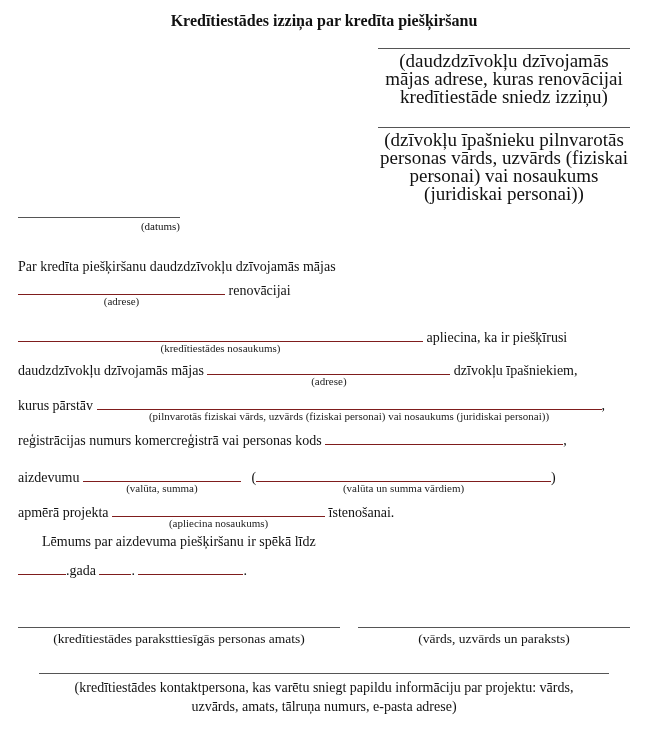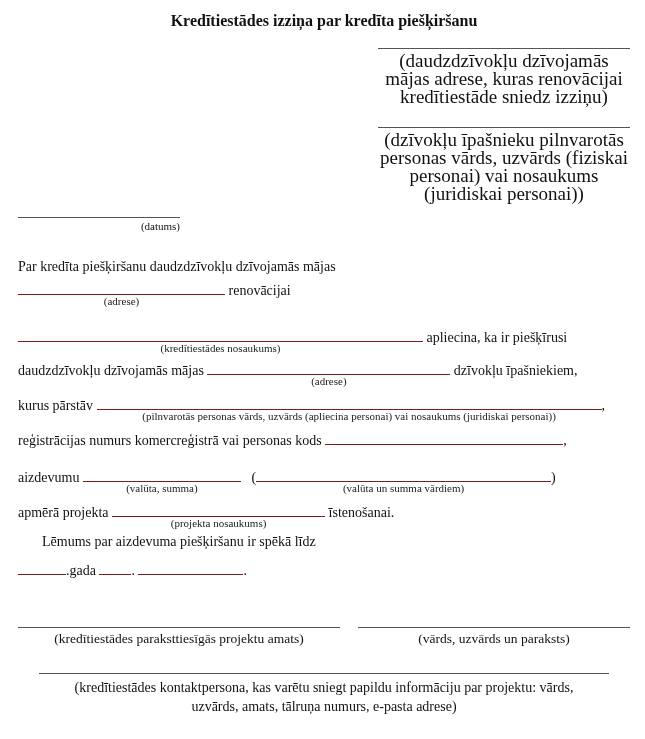--- a/index.html
+++ b/index.html
@@ -80,36 +80,36 @@
   </div>
 
   <p class="row mb-intro"><span>Par kredīta piešķiršanu daudzdzīvokļu dzīvojamās mājas</span></p>
 
   <p class="row mb26"><span class="fill w207"><span class="sub">(adrese)</span></span> <span>renovācijai</span></p>
 
   <p class="row mb12"><span class="fill w405"><span class="sub">(kredītiestādes nosaukums)</span></span> <span>apliecina, ka ir piešķīrusi</span></p>
 
   <p class="row mb14"><span>daudzdzīvokļu dzīvojamās mājas</span> <span class="fill w243"><span class="sub">(adrese)</span></span> <span>dzīvokļu īpašniekiem,</span></p>
 
-  <p class="row mb14"><span>kurus pārstāv</span> <span class="fill w505"><span class="sub">(pilnvarotās personas vārds, uzvārds (apliecina personai) vai nosaukums (juridiskai personai))</span></span><span>,</span></p>
+  <p class="row mb14"><span>kurus pārstāv</span> <span class="fill w505"><span class="sub">(pilnvarotās fiziskai vārds, uzvārds (fiziskai personai) vai nosaukums (juridiskai personai))</span></span><span>,</span></p>
 
   <p class="row mb16"><span>reģistrācijas numurs komercreģistrā vai personas kods</span> <span class="fill w238"></span><span>,</span></p>
 
   <p class="row mb14"><span>aizdevumu</span> <span class="fill w158"><span class="sub">(valūta, summa)</span></span> &nbsp;&nbsp;<span>(</span><span class="fill w295"><span class="sub">(valūta un summa vārdiem)</span></span><span>)</span></p>
 
-  <p class="row mb8"><span>apmērā projekta</span> <span class="fill w213"><span class="sub">(projekta nosaukums)</span></span> <span>īstenošanai.</span></p>
+  <p class="row mb8"><span>apmērā projekta</span> <span class="fill w213"><span class="sub">(apliecina nosaukums)</span></span> <span>īstenošanai.</span></p>
 
   <p class="row mb8 indent"><span>Lēmums par aizdevuma piešķiršanu ir spēkā līdz</span></p>
 
   <p class="row mb40"><span class="fill w48"></span><span>.gada</span> <span class="fill w32"></span><span>.</span> <span class="fill w105"></span><span>.</span></p>
 
   <div class="sigrow">
     <div class="sigblock sigL">
       <div class="sigline"></div>
-      <div class="signote">(kredītiestādes paraksttiesīgās projektu amats)</div>
+      <div class="signote">(kredītiestādes paraksttiesīgās personas amats)</div>
     </div>
     <div class="sigblock sigR">
       <div class="sigline"></div>
       <div class="signote">(vārds, uzvārds un paraksts)</div>
     </div>
   </div>
 
   <div class="contact">
     <div class="contactline"></div>
     <div class="contactnote">(kredītiestādes kontaktpersona, kas varētu sniegt papildu informāciju par projektu: vārds, uzvārds, amats, tālruņa numurs, e-pasta adrese)</div>

